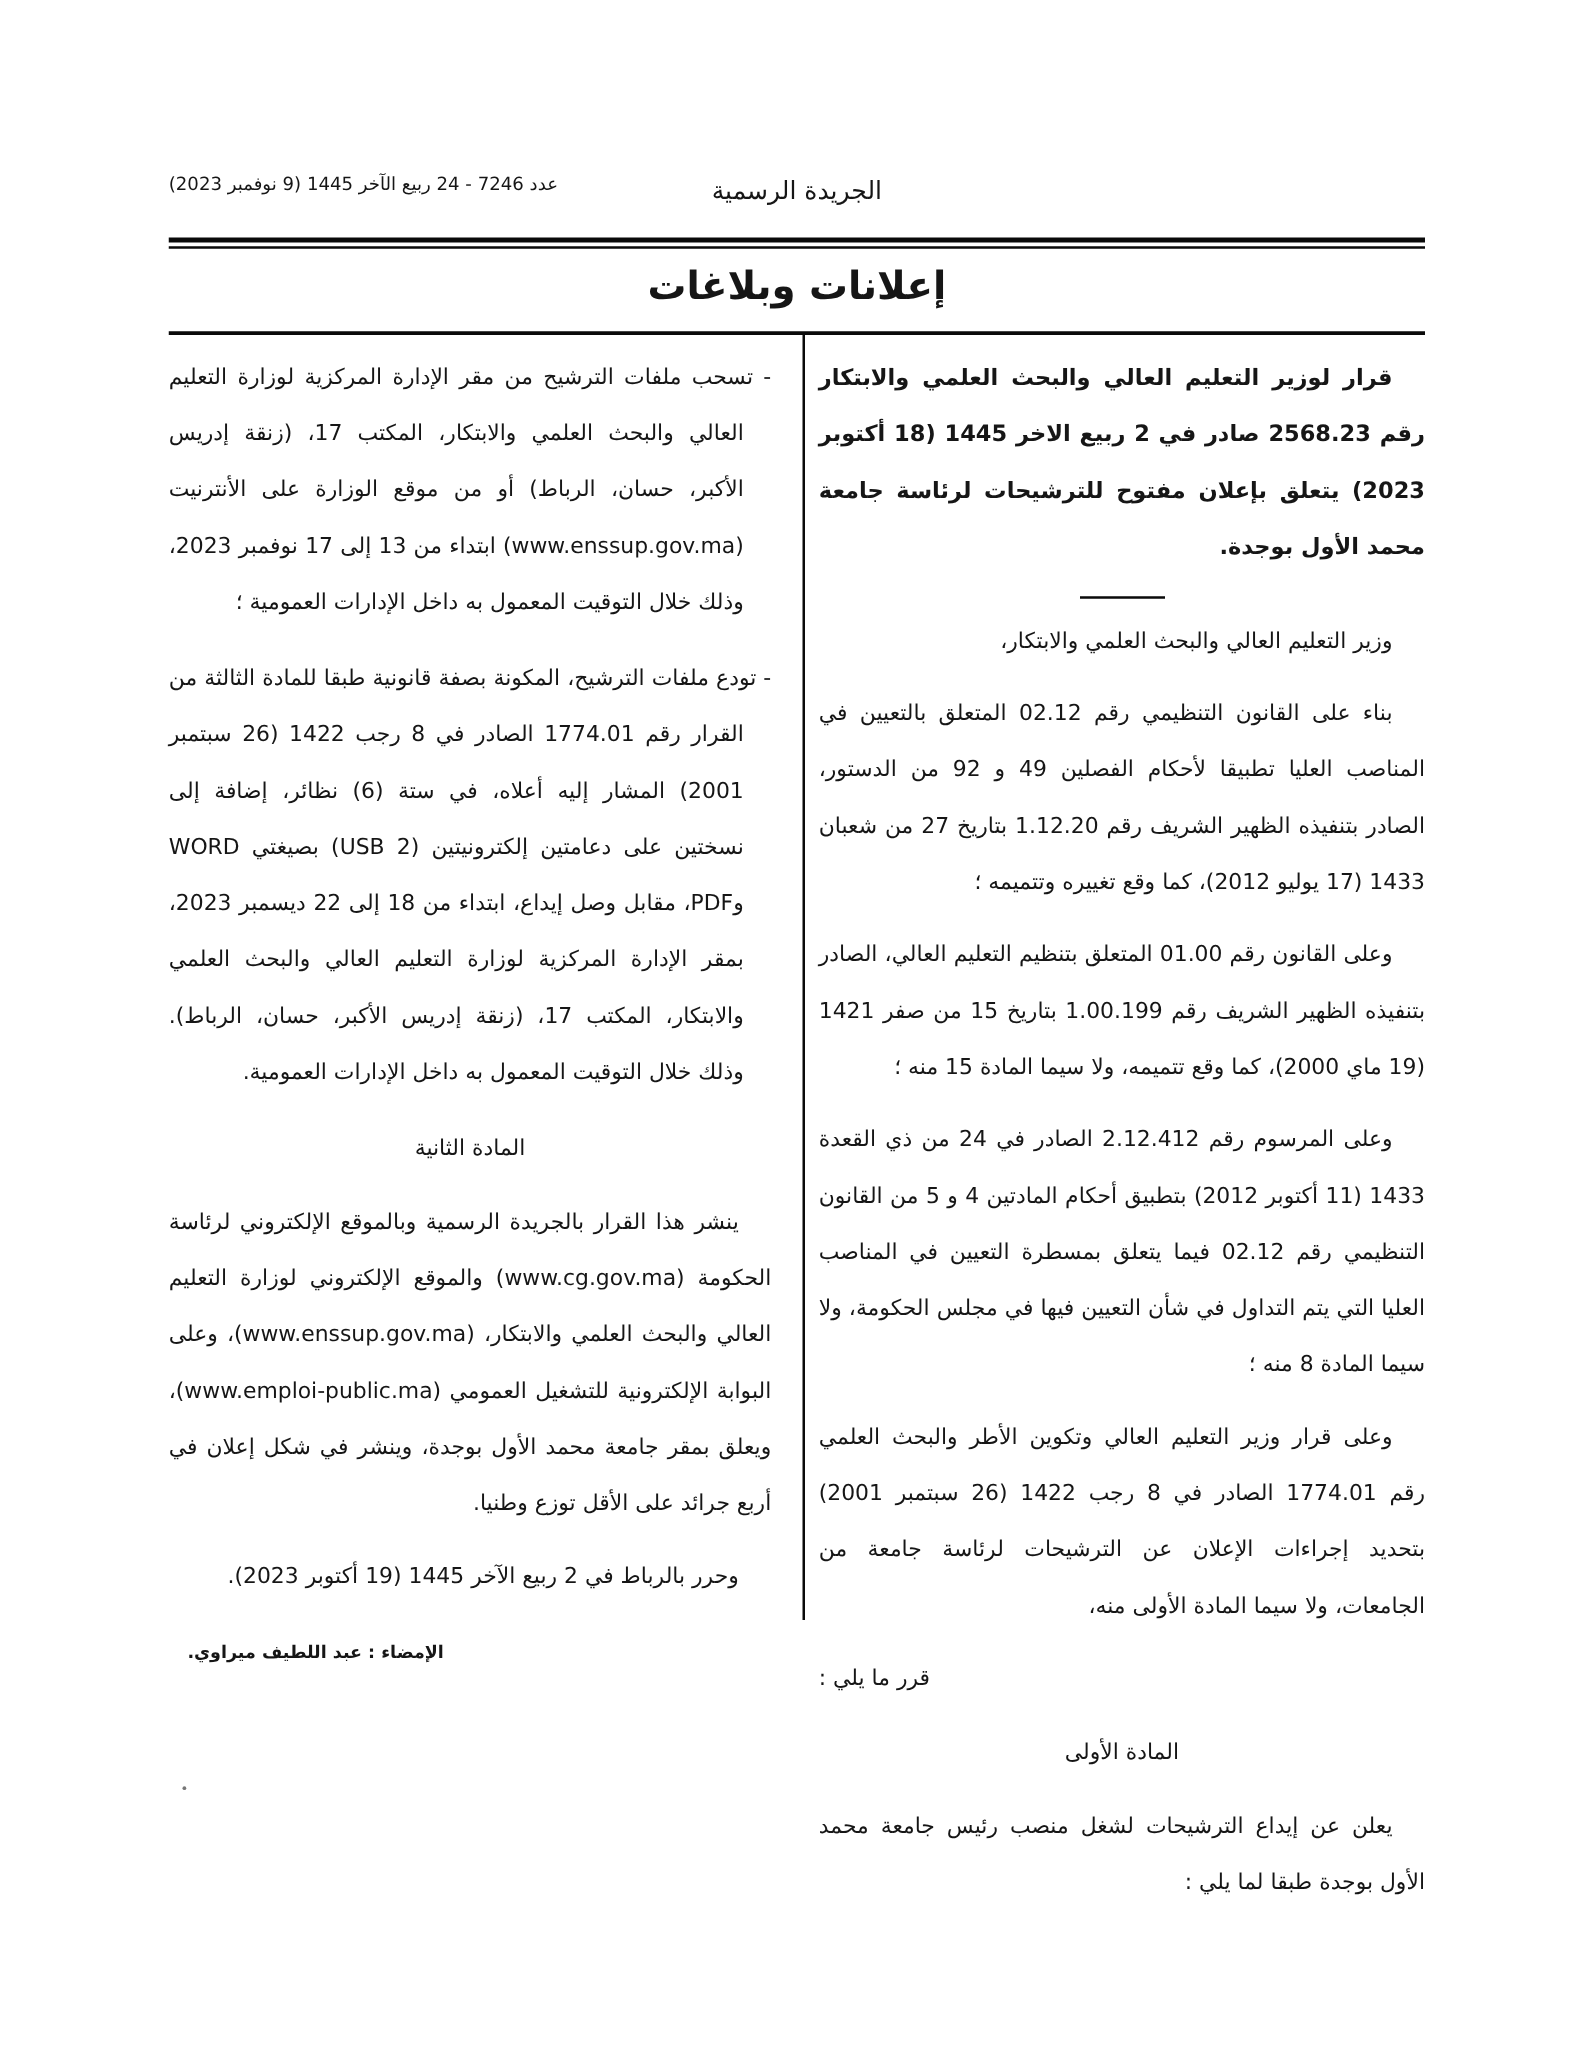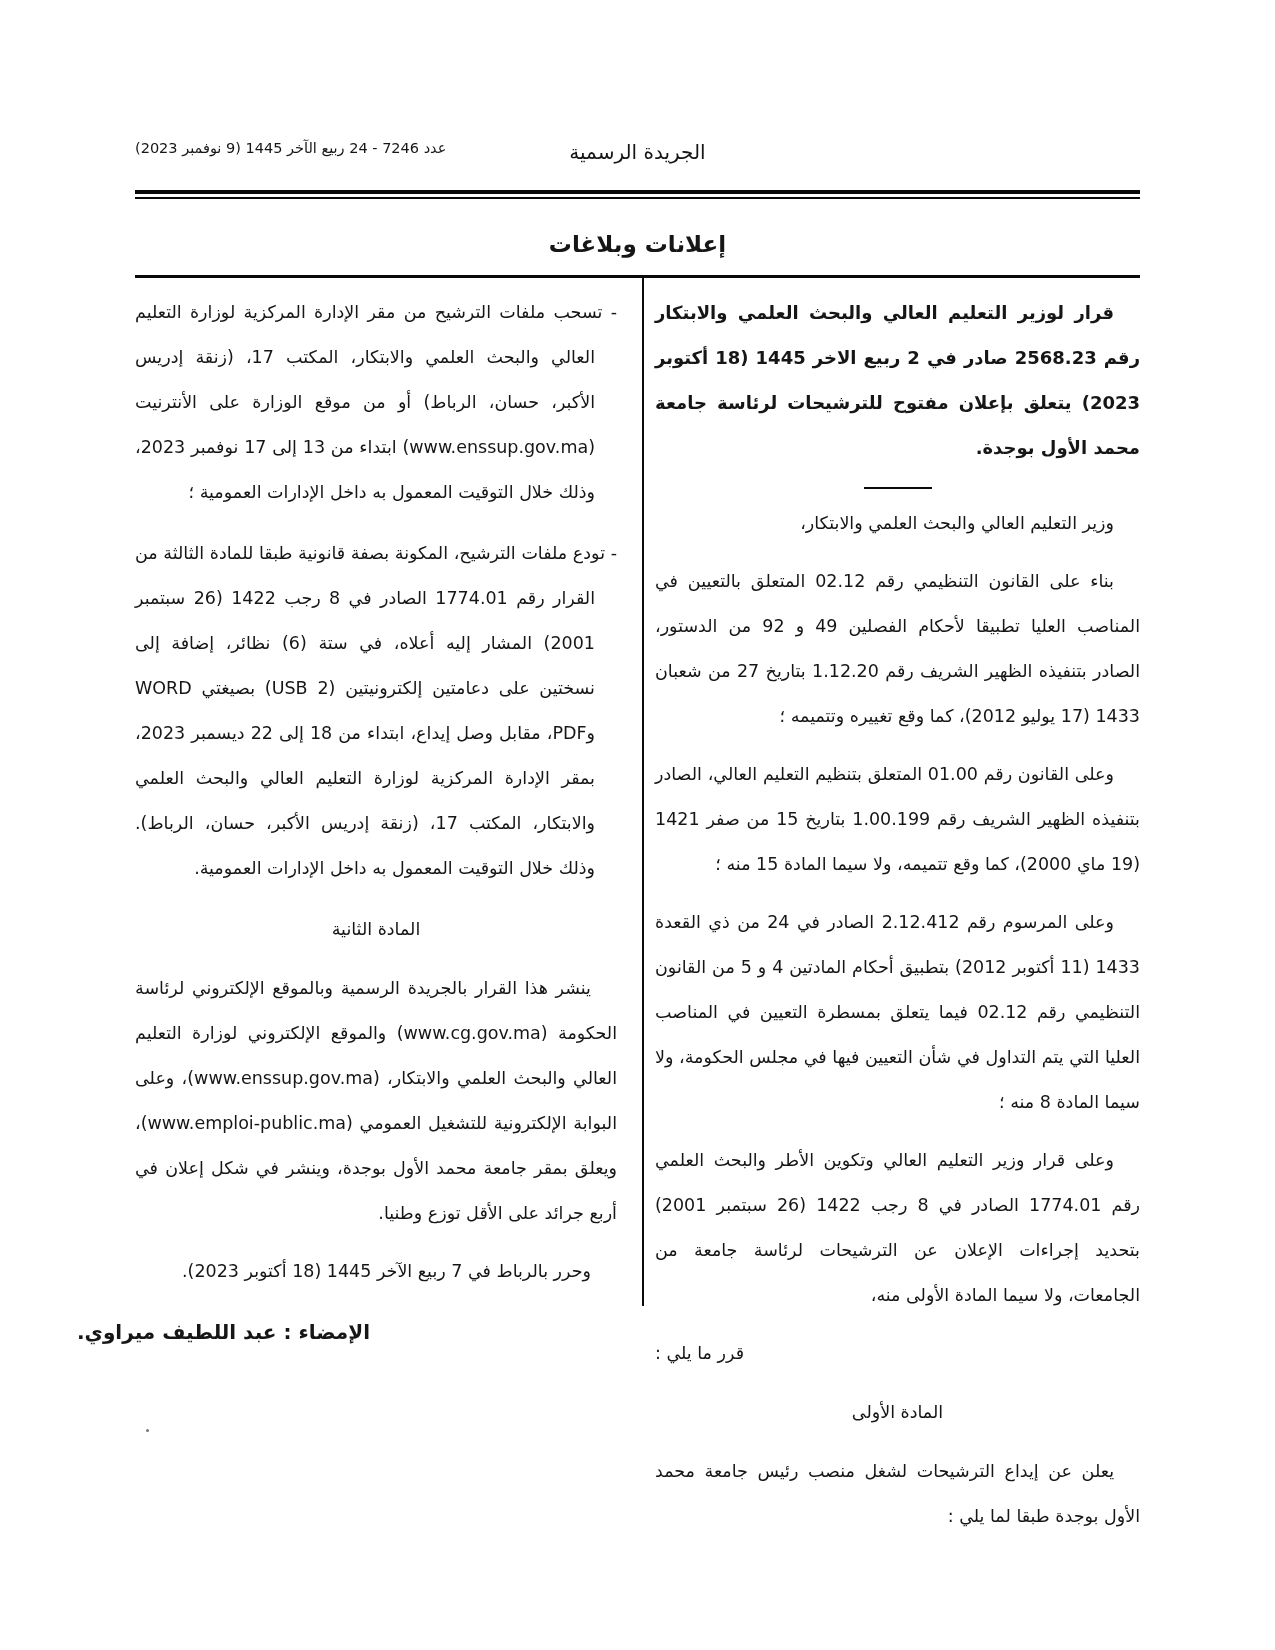--- a/index.html
+++ b/index.html
@@ -22,22 +22,22 @@
   }
   .journal-title{
     text-align:center;font-weight:normal;font-size:20px;
     padding-top:2px;
   }
   .rule-double{
     height:3px;border-top:4px solid #0a0a0a;border-bottom:2px solid #0a0a0a;
     margin-top:8px;
   }
   .section-title{
-    text-align:center;font-weight:bold;font-size:23px;
-    margin:32px 0 18px 0;
+    text-align:center;font-weight:bold;font-size:31px;
+    margin:12px 0 18px 0;
   }
   .rule-thin{border-top:3px solid #0a0a0a;}
   
   .columns{
     position:relative;
     display:flex;justify-content:space-between;
     padding-top:12px;
     min-height:1080px;
   }
   .column-divider{
@@ -59,21 +59,21 @@
   .article-heading{
     text-align:center;font-weight:normal;font-size:17.5px;
     margin:14px 0 14px 0;line-height:45px;
   }
   .hang{
     padding-right:22px;text-indent:-22px !important;
     margin-bottom:16px !important;
   }
   .closing{text-indent:30px;}
   .signature{
-    font-weight:bold;font-size:20px;line-height:24px;
+    font-weight:bold;font-size:14px;line-height:24px;
     margin:26px 247px 0 0;text-align:center;white-space:nowrap;
   }
   .artifact-dot{
     position:absolute;left:146px;top:1429px;width:3px;height:3px;
     border-radius:50%;background:#777;
   }
 </style>
 </head>
 <body>
 
@@ -105,20 +105,20 @@
         <p class="decided">قرر ما يلي :</p>
         <div class="article-heading">المادة الأولى</div>
         <p>يعلن عن إيداع الترشيحات لشغل منصب رئيس جامعة محمد الأول بوجدة طبقا لما يلي :</p>
       </div>
 
       <div class="col col-left">
         <p class="hang">- تسحب ملفات الترشيح من مقر الإدارة المركزية لوزارة التعليم العالي والبحث العلمي والابتكار، المكتب 17، (زنقة إدريس الأكبر، حسان، الرباط) أو من موقع الوزارة على الأنترنيت (www.enssup.gov.ma) ابتداء من 13 إلى 17 نوفمبر 2023، وذلك خلال التوقيت المعمول به داخل الإدارات العمومية ؛</p>
         <p class="hang">- تودع ملفات الترشيح، المكونة بصفة قانونية طبقا للمادة الثالثة من القرار رقم 1774.01 الصادر في 8 رجب 1422 (26 سبتمبر 2001) المشار إليه أعلاه، في ستة (6) نظائر، إضافة إلى نسختين على دعامتين إلكترونيتين (2 USB) بصيغتي WORD وPDF، مقابل وصل إيداع، ابتداء من 18 إلى 22 ديسمبر 2023، بمقر الإدارة المركزية لوزارة التعليم العالي والبحث العلمي والابتكار، المكتب 17، (زنقة إدريس الأكبر، حسان، الرباط). وذلك خلال التوقيت المعمول به داخل الإدارات العمومية.</p>
         <div class="article-heading">المادة الثانية</div>
         <p>ينشر هذا القرار بالجريدة الرسمية وبالموقع الإلكتروني لرئاسة الحكومة (www.cg.gov.ma) والموقع الإلكتروني لوزارة التعليم العالي والبحث العلمي والابتكار، (www.enssup.gov.ma)، وعلى البوابة الإلكترونية للتشغيل العمومي (www.emploi-public.ma)، ويعلق بمقر جامعة محمد الأول بوجدة، وينشر في شكل إعلان في أربع جرائد على الأقل توزع وطنيا.</p>
-        <p class="closing">وحرر بالرباط في 7 ربيع الآخر 1445 (18 أكتوبر 2023).</p>
+        <p class="closing">وحرر بالرباط في 2 ربيع الآخر 1445 (19 أكتوبر 2023).</p>
         <div class="signature">الإمضاء : عبد اللطيف ميراوي.</div>
       </div>
     </div>
 
   </div>
   <div class="artifact-dot"></div>
 </div>
 
 </body></html>

